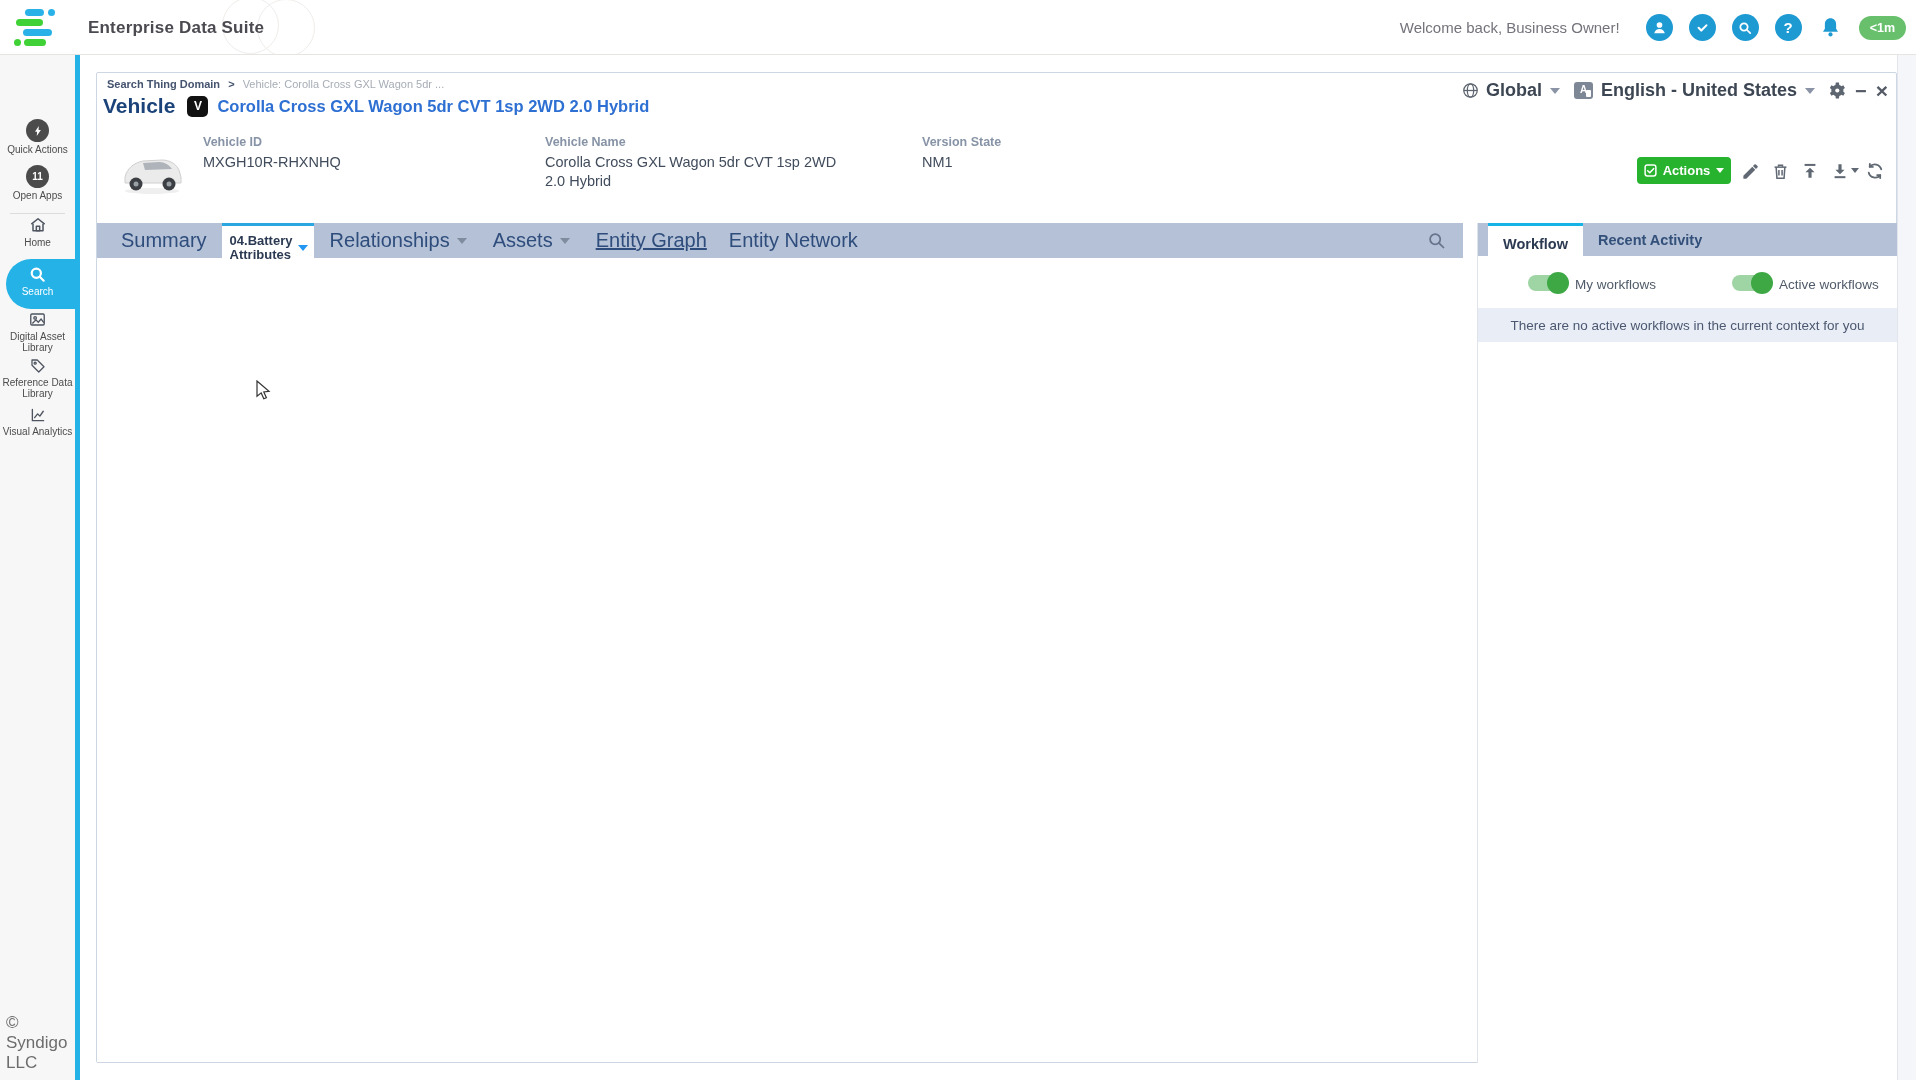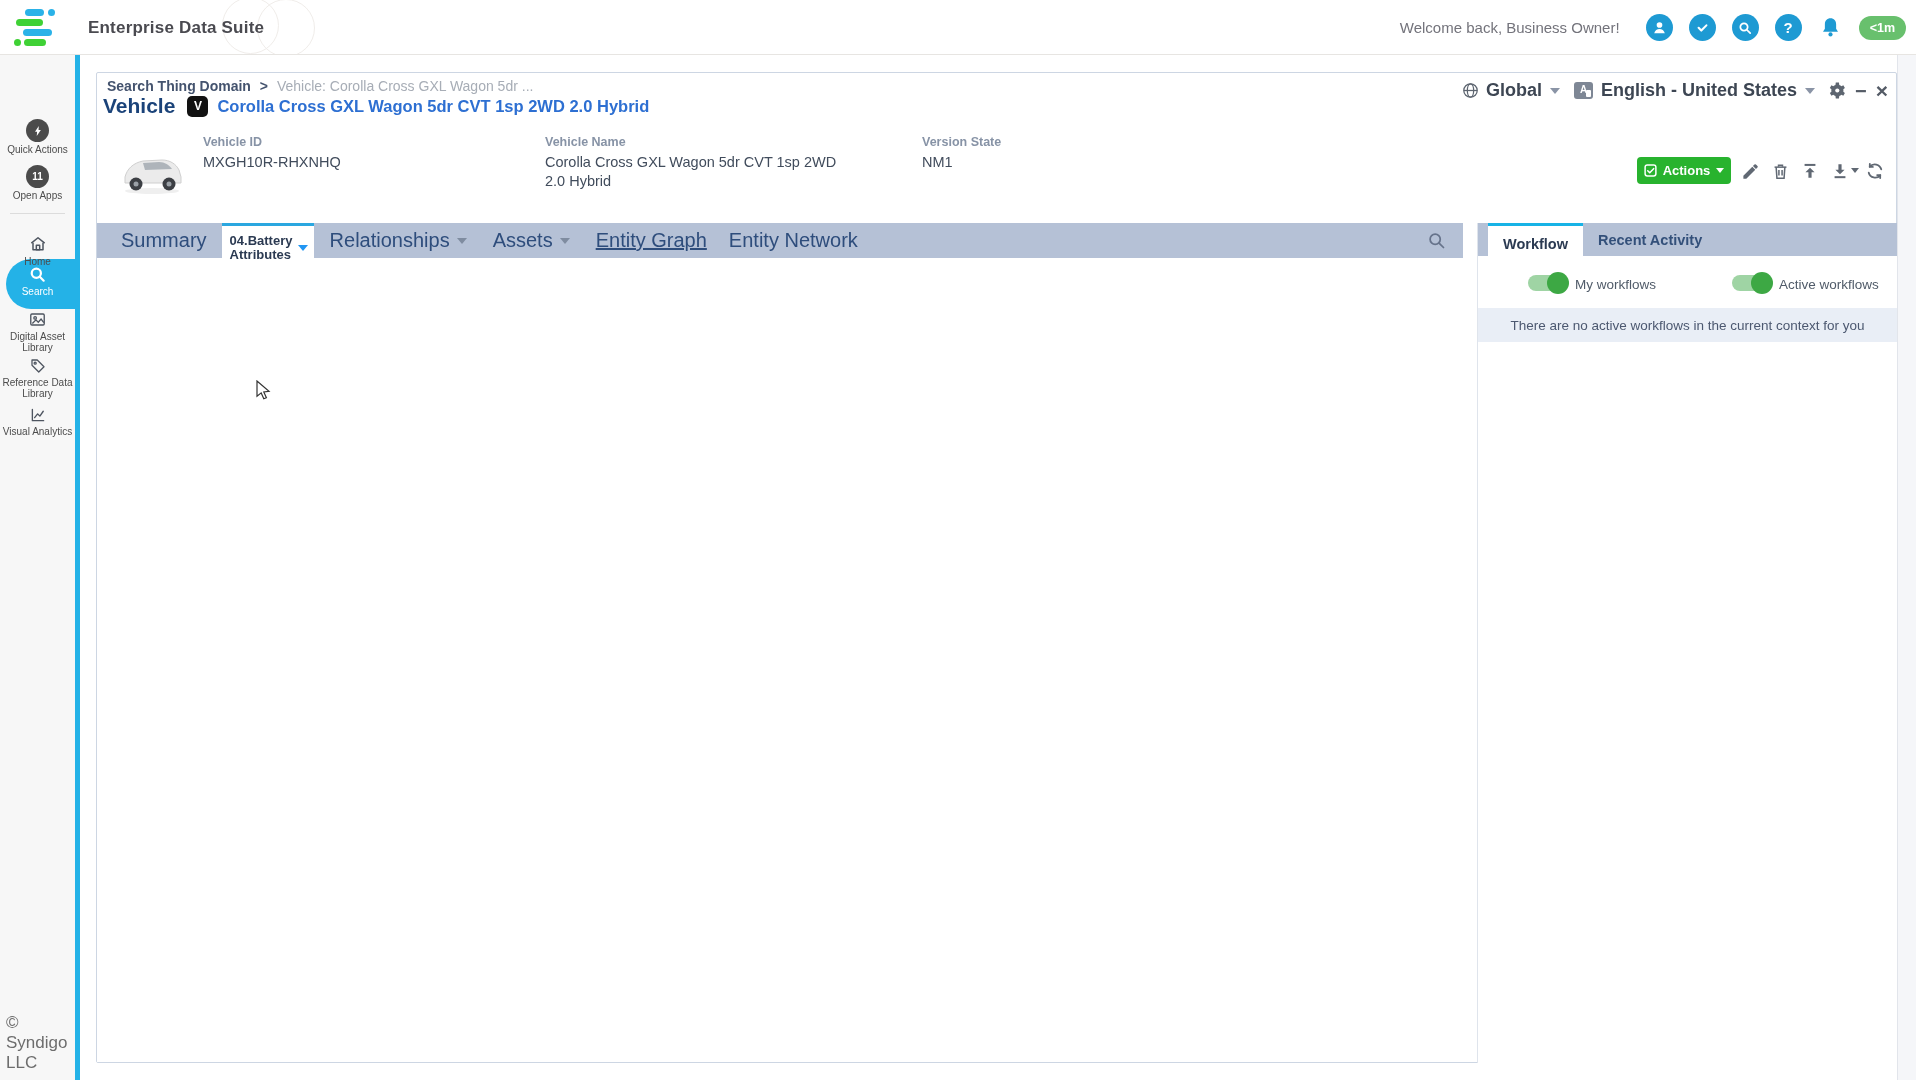--- a/index.html
+++ b/index.html
@@ -39,21 +39,21 @@
                  border-radius:25px 0 0 25px; z-index:1; }
   .side-item.active .side-label { color:#fff; }
   .side-footer { position:absolute; left:6px; bottom:7px; font-size:17px; color:#6d6d6d; text-align:left; }
 
   
   .card { position:absolute; left:96px; top:72px; width:1801px; height:991px; background:#fff;
           border:1px solid #cdd6e3; border-radius:2px; z-index:1; }
   .right-gutter { position:absolute; left:1897px; top:55px; width:23px; height:1025px;
                   background:#f5f6f9; border-left:1px solid #e2e5eb; }
 
-  .breadcrumb { position:absolute; left:107px; top:78px; font-size:14px; z-index:2; }
+  .breadcrumb { position:absolute; left:107px; top:78px; font-size:11px; z-index:2; }
   .bc-root { color:#44536e; font-weight:700; cursor:pointer; }
   .bc-sep  { color:#44536e; font-weight:700; margin:0 5px; }
   .bc-cur  { color:#a7adb6; }
 
   .title-row { position:absolute; left:103px; top:94px; display:flex; align-items:center; z-index:2; }
   .entity-type { font-size:21px; font-weight:800; color:#1b4379; }
   .type-badge { width:21px; height:21px; background:#121212; color:#fff; border-radius:5px;
                 display:flex; align-items:center; justify-content:center; font-size:12px; font-weight:700;
                 margin:0 9px 0 12px; }
   .entity-link { font-size:16.5px; font-weight:600; color:#2d6fd2; cursor:pointer; }
@@ -174,21 +174,21 @@
         </div>
       <div class="side-label">Quick Actions</div>
     </div>
     <div class="side-item" style="top:110px;">
       <div class="side-icon">
           <div class="side-circle">11</div>
         </div>
       <div class="side-label">Open Apps</div>
     </div>
     <div class="side-divider"></div>
-    <div class="side-item" style="top:179px;">
+    <div class="side-item" style="top:160px;">
       <div class="side-icon">
         <svg width="20" height="20" viewBox="0 0 24 24" fill="none" stroke="#4e5560" stroke-width="1.8" stroke-linejoin="round">
             <path d="M4 11L12 4.5 20 11"></path>
             <path d="M6 10.5V19h12v-8.5"></path>
             <rect x="10" y="13.5" width="4" height="5.5"></rect>
           </svg>
       </div>
       <div class="side-label">Home</div>
     </div>
     <div class="active-pill"></div>

